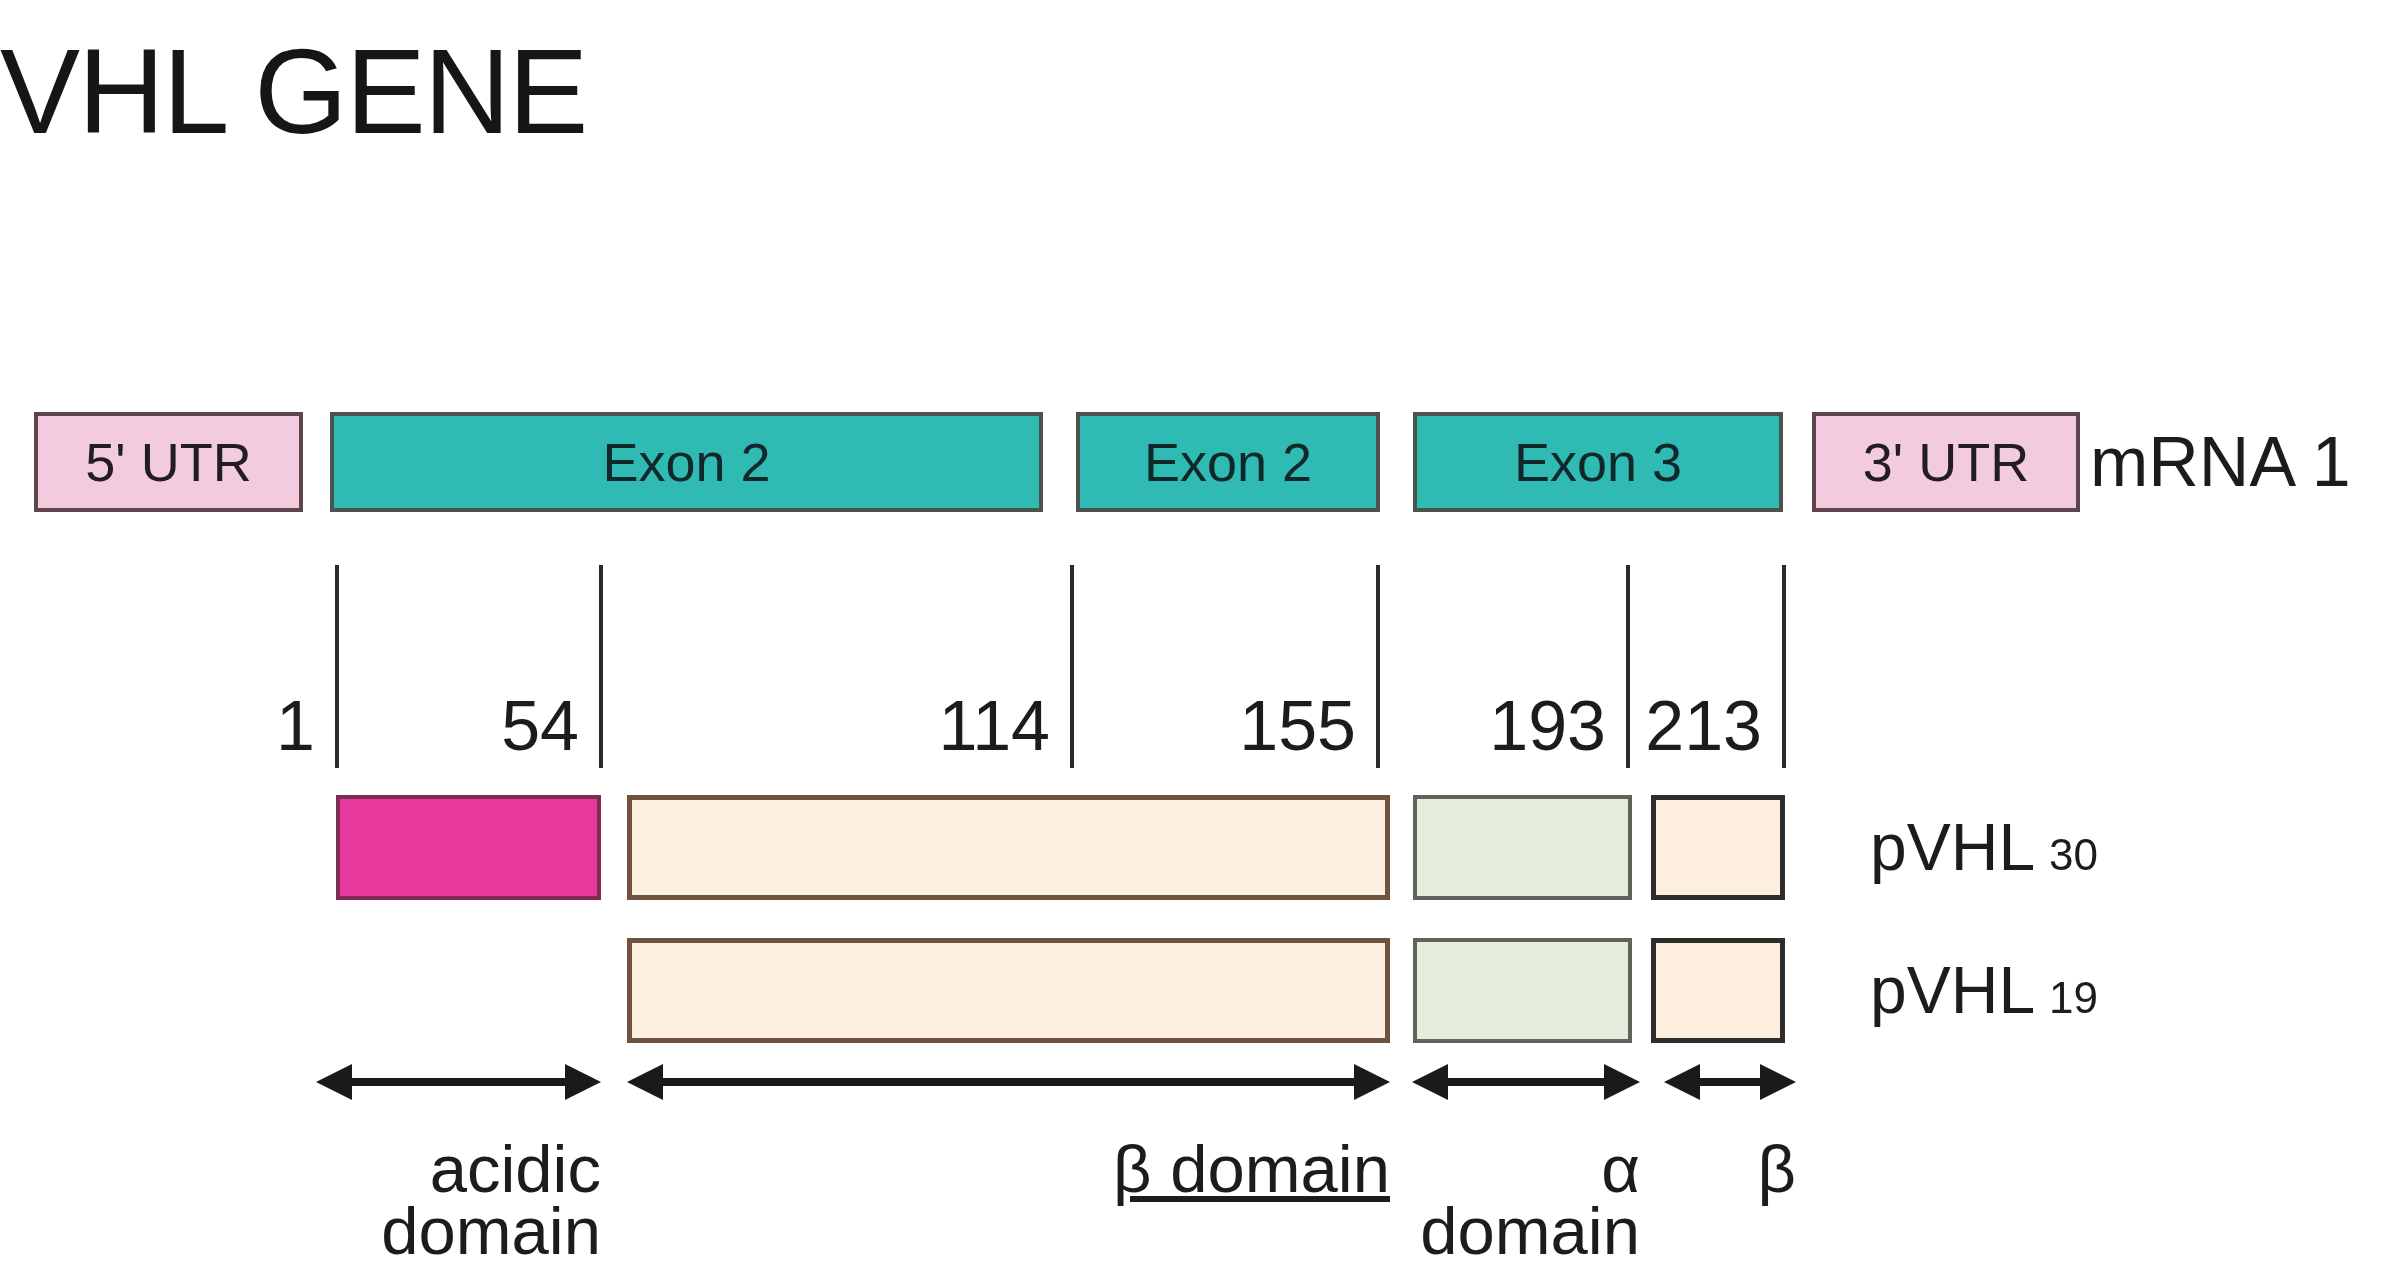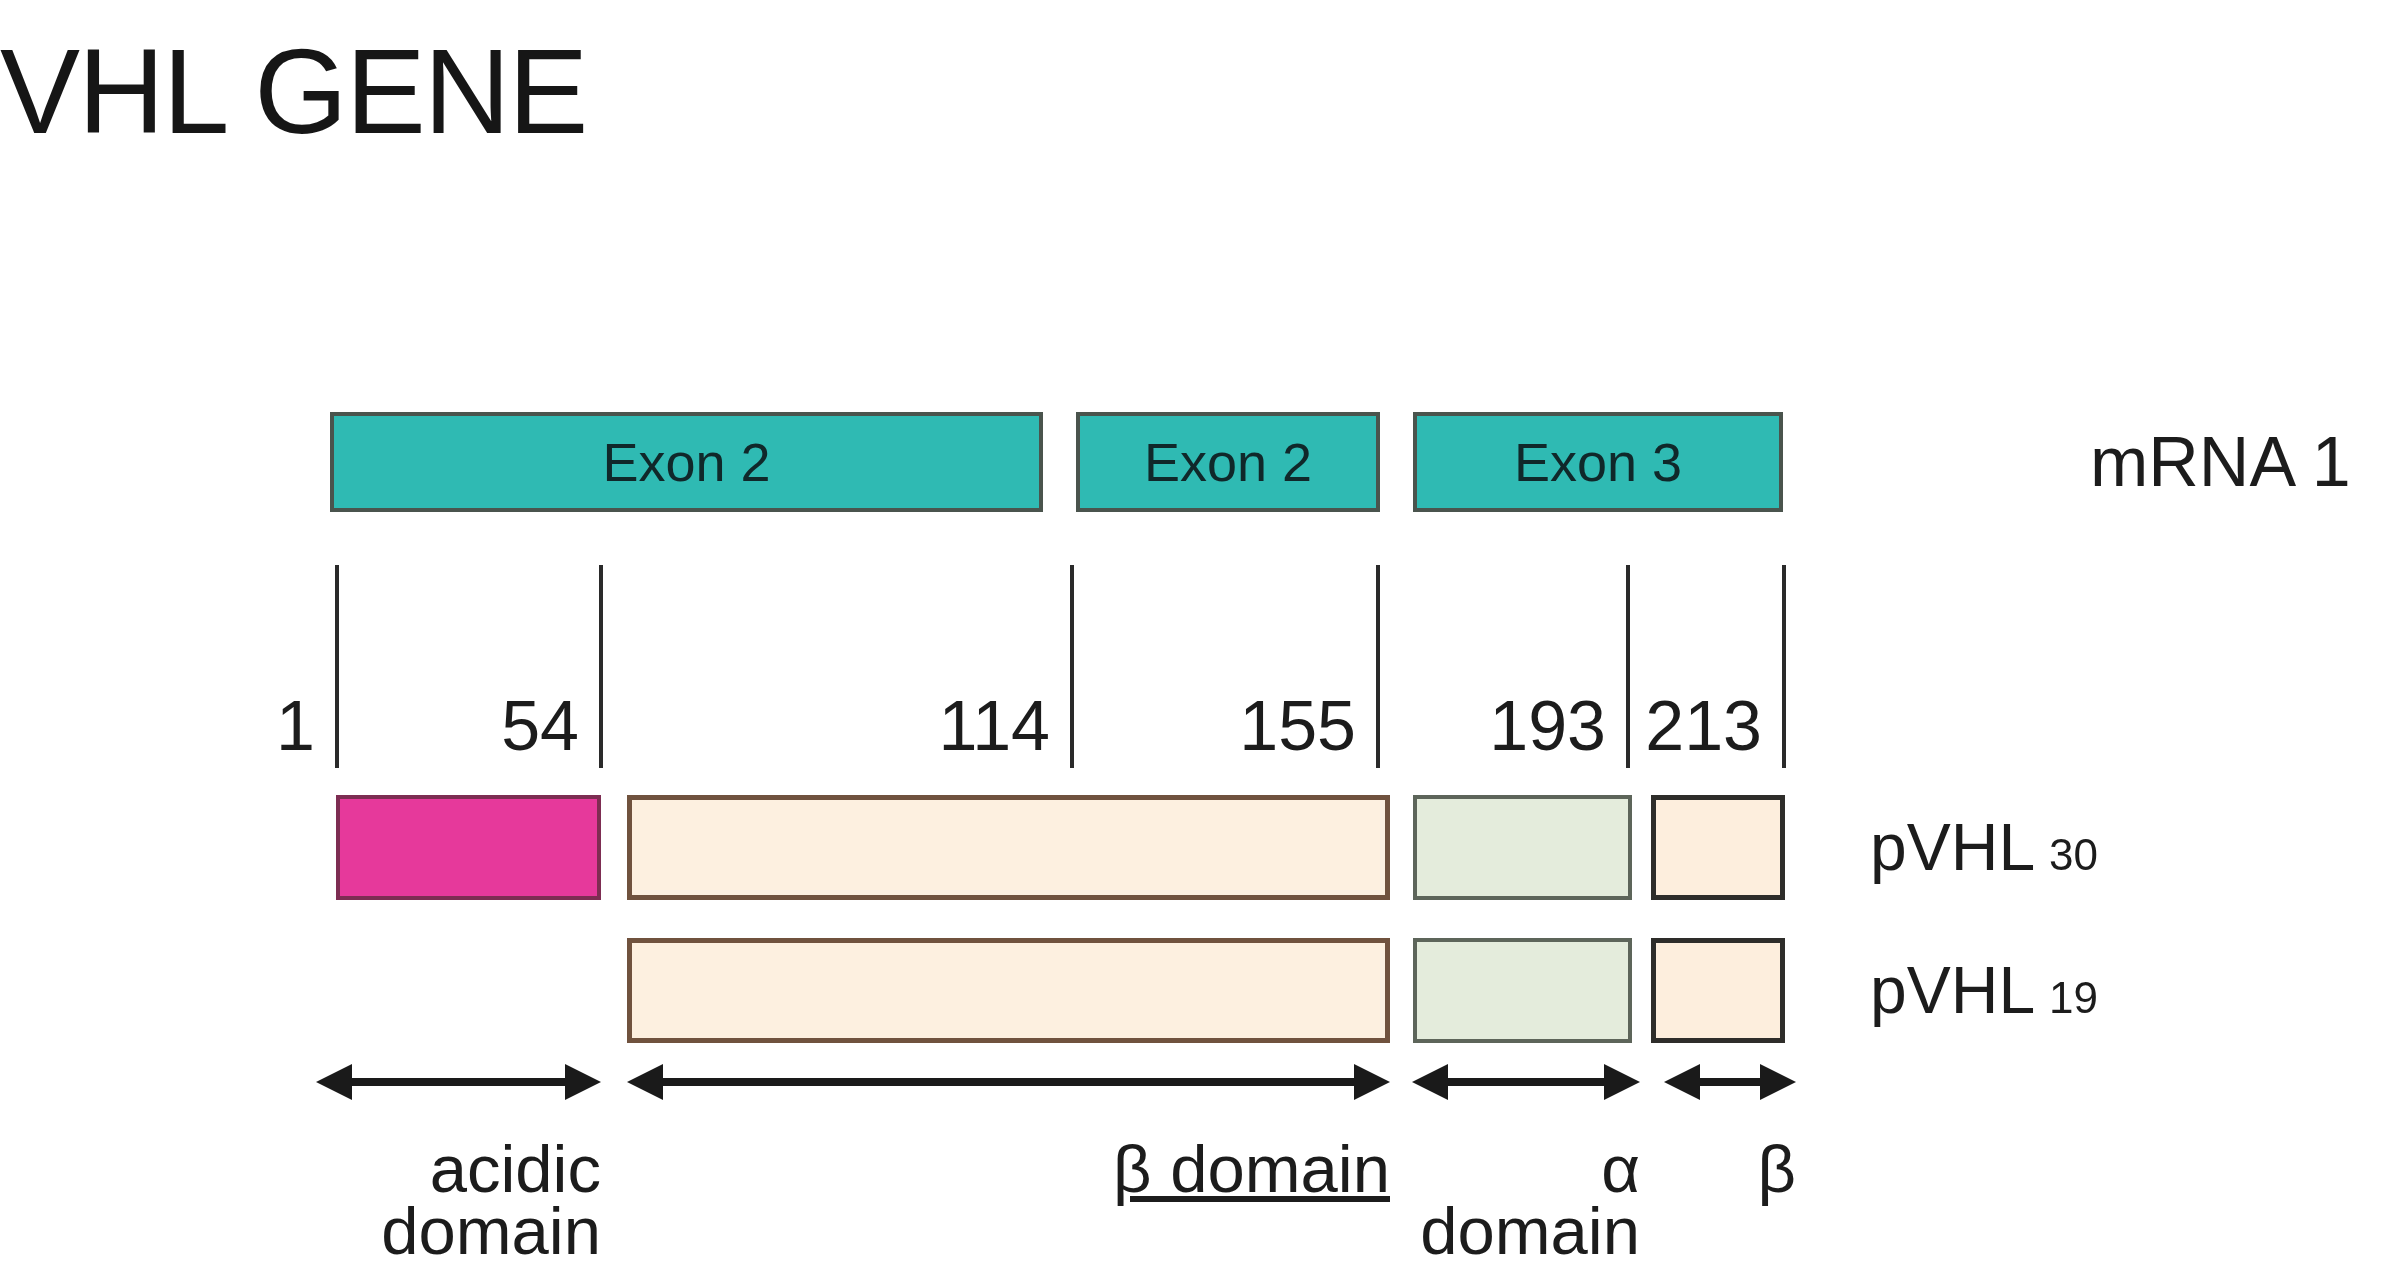--- a/index.html
+++ b/index.html
@@ -65,28 +65,34 @@
     font-size:67px;line-height:62px;color:#1c1c1c;
   }
 </style>
 </head>
 <body>
 
 <div id="stage">
 
   <div id="title" class="abs">VHL GENE</div>
 
+  <div class="box utr" style="left:34px;width:269px;">
+      <span>5' UTR</span>
+    </div>
   <div class="box exon" style="left:330px;width:713px;">
       <span>Exon 2</span>
     </div>
   <div class="box exon" style="left:1076px;width:304px;">
       <span>Exon 2</span>
     </div>
   <div class="box exon" style="left:1413px;width:370px;">
       <span>Exon 3</span>
+    </div>
+  <div class="box utr" style="left:1812px;width:268px;">
+      <span>3' UTR</span>
     </div>
   <div id="mrna-label">mRNA 1</div>
 
   <div class="tick" style="left:335px;"></div>
   <div class="tick" style="left:599px;"></div>
   <div class="tick" style="left:1070px;"></div>
   <div class="tick" style="left:1376px;"></div>
   <div class="tick" style="left:1626px;"></div>
   <div class="tick" style="left:1782px;"></div>
 

